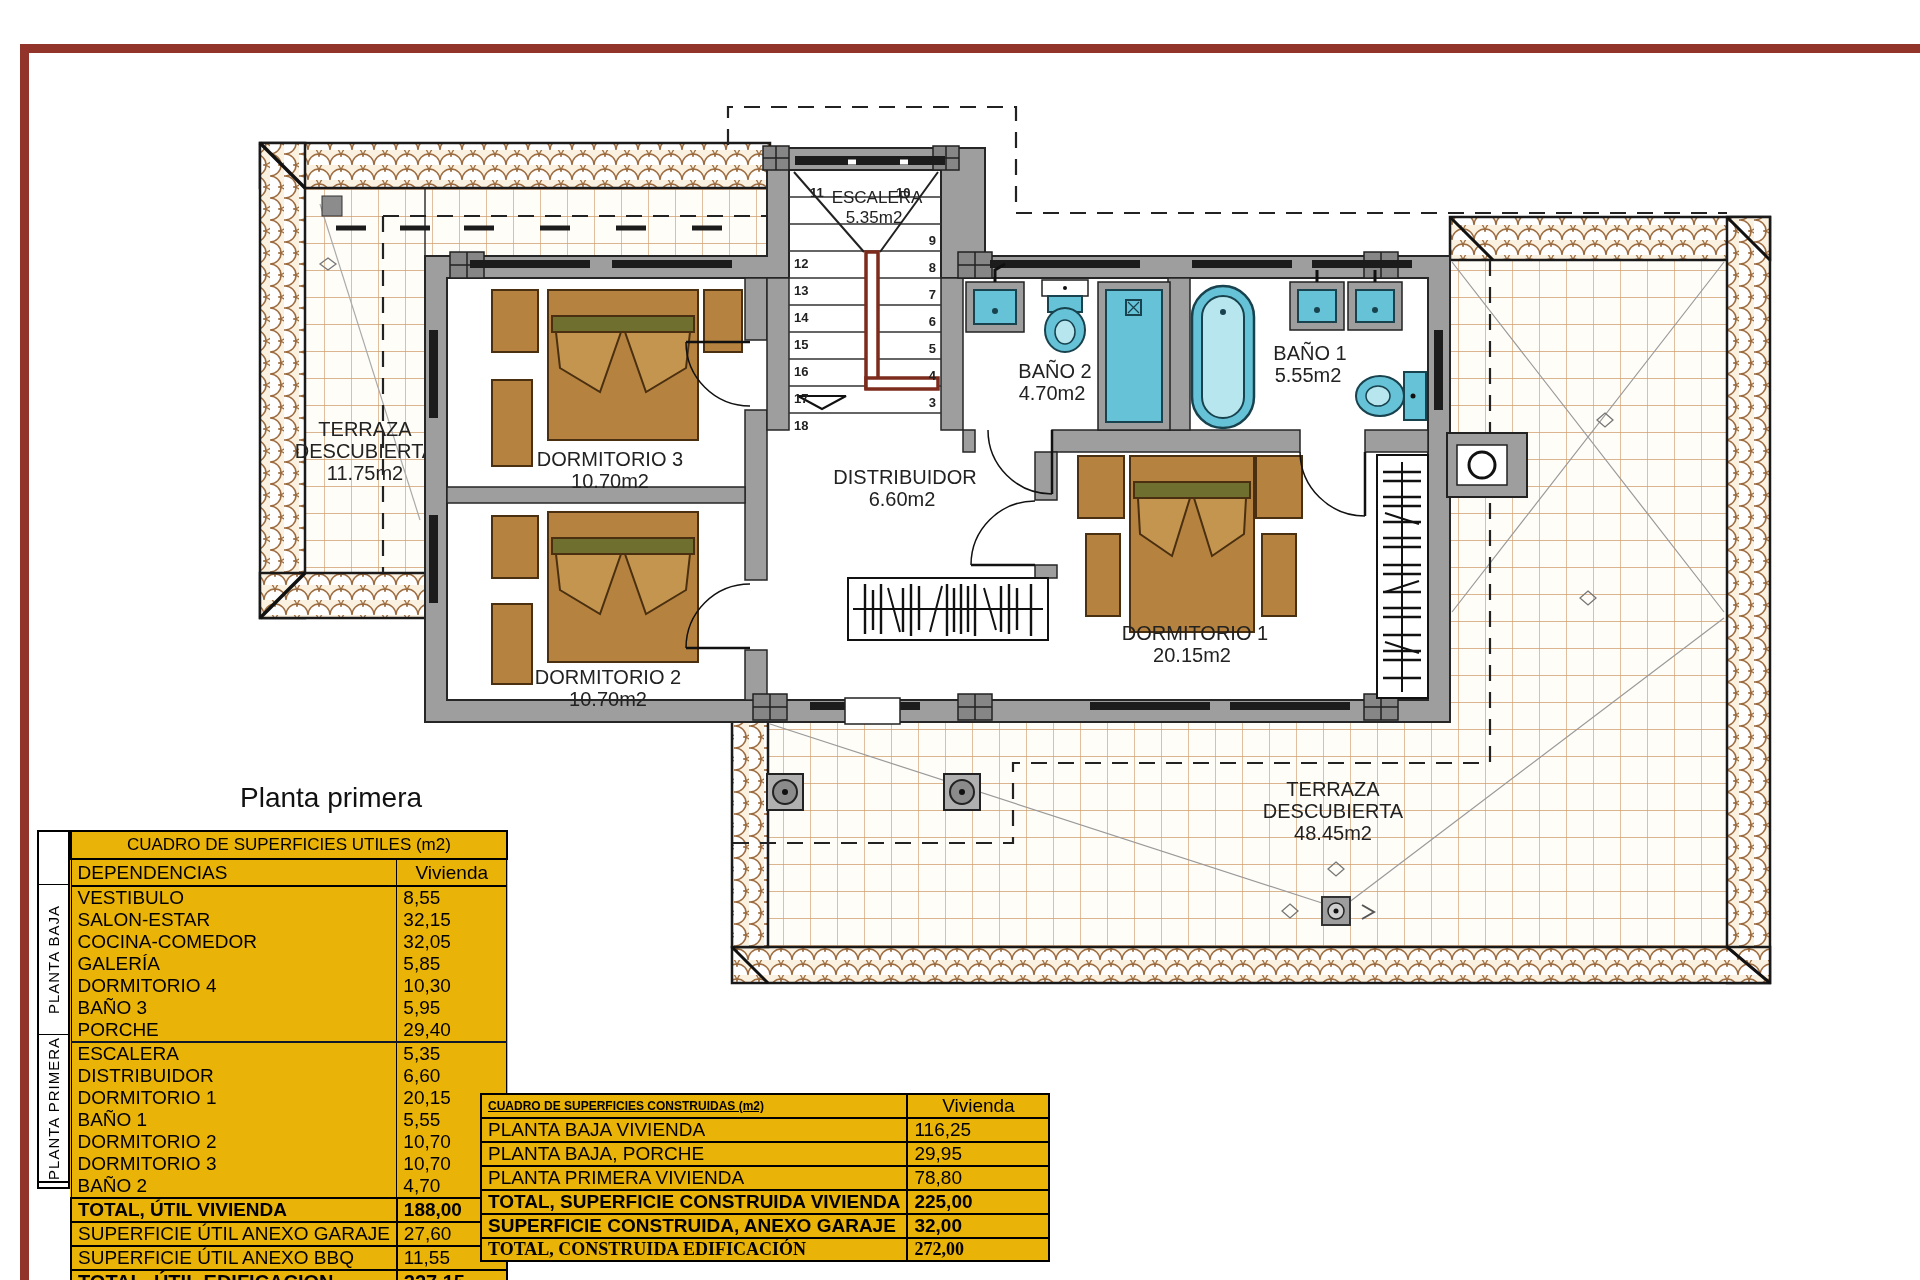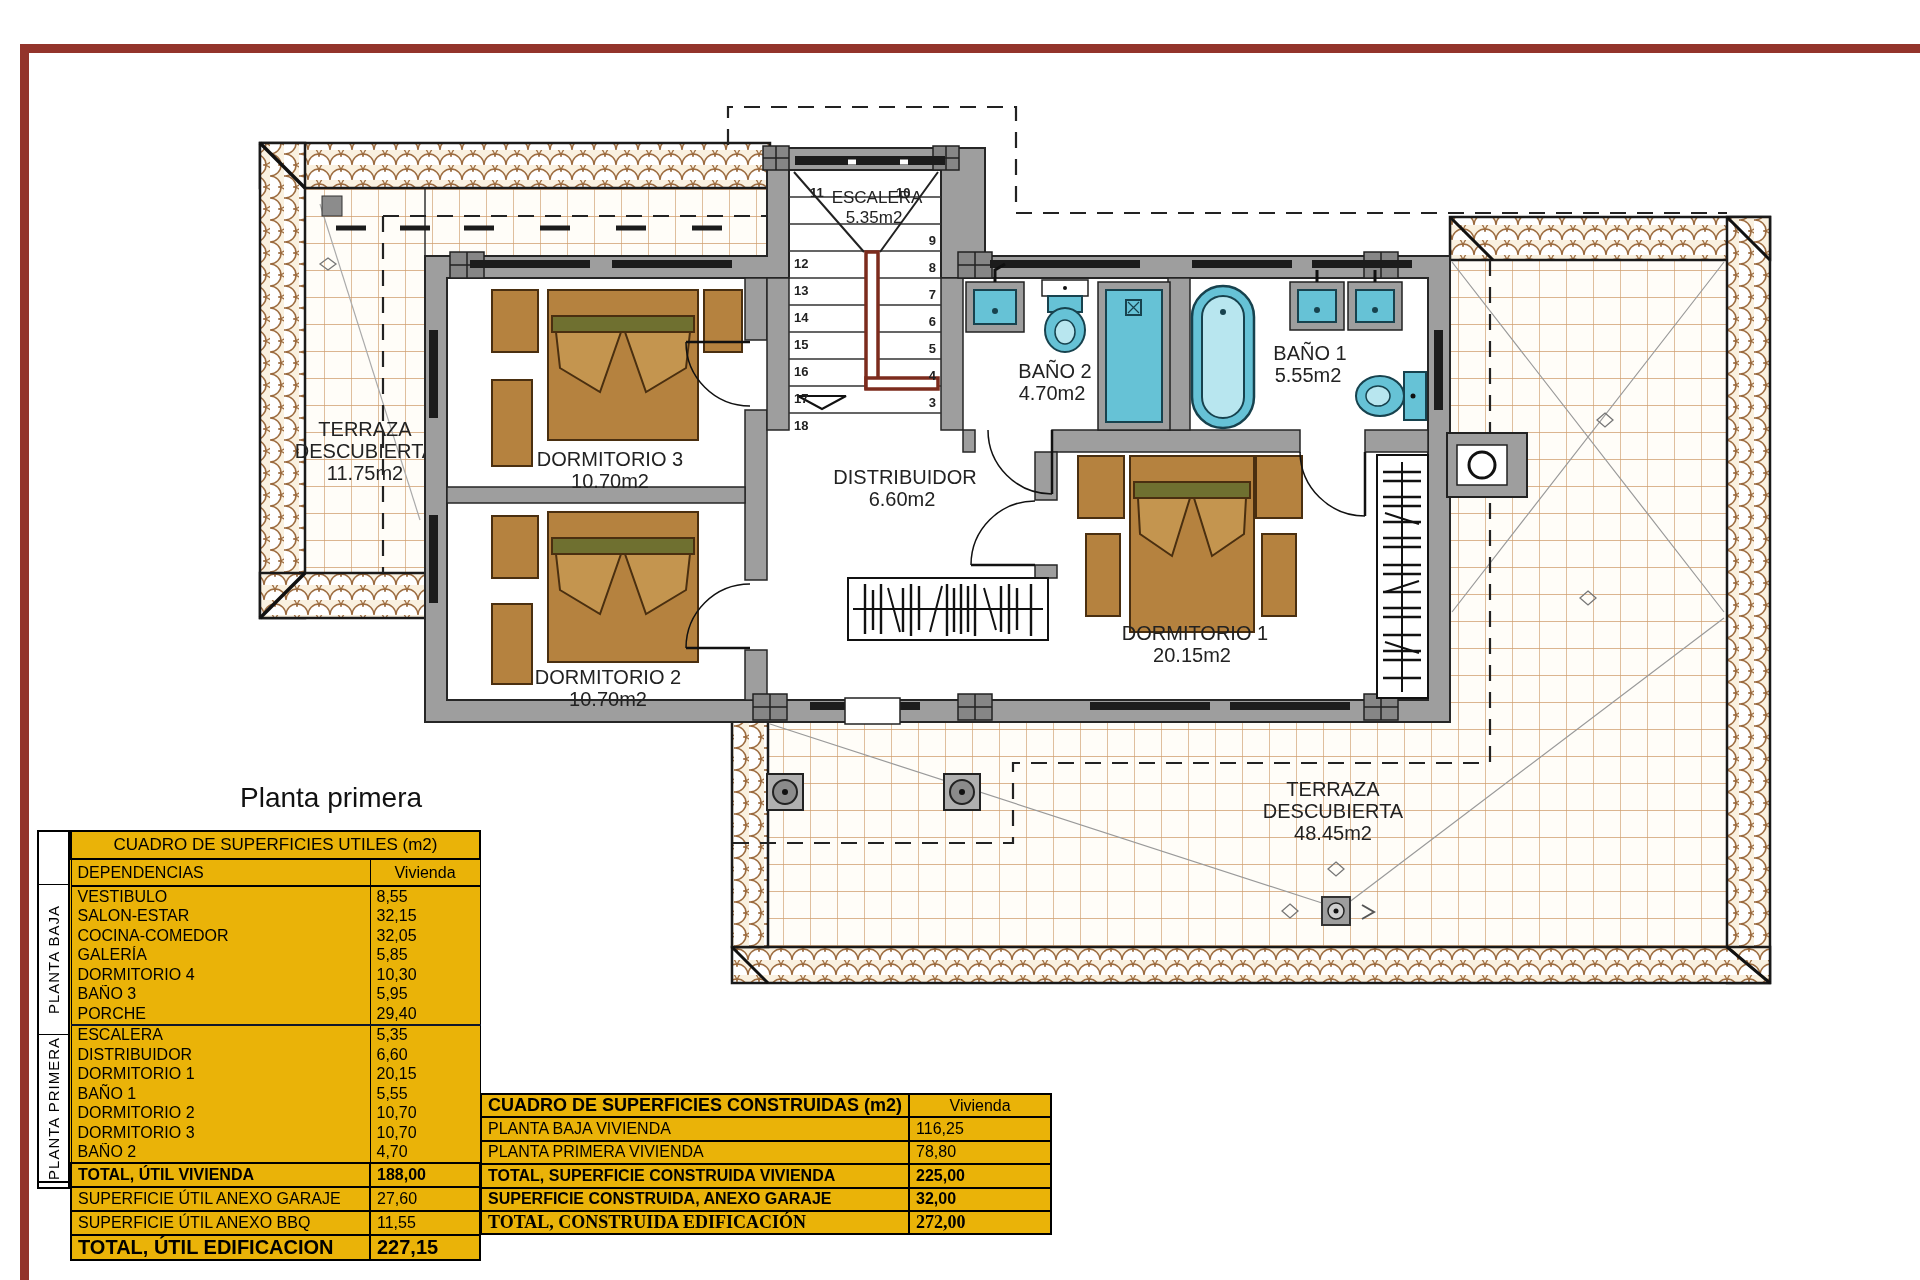--- a/index.html
+++ b/index.html
@@ -9,21 +9,21 @@
   #frame-top{left:20px;top:44px;width:1900px;height:9px;}
   #frame-left{left:20px;top:44px;width:9px;height:1236px;}
   svg{position:absolute;left:0;top:0;}
   svg text{font-family:"Liberation Sans", sans-serif;fill:#222;}
   .rlabel{font-size:20px;text-anchor:middle;}
   .rlabel-sm{font-size:17px;text-anchor:middle;}
   .stairnum{font-size:13px;font-weight:bold;}
   #plan-title{position:absolute;left:240px;top:782px;width:260px;font-size:28px;color:#111;}
   
   .tbl{position:absolute;border-collapse:collapse;table-layout:fixed;background:#eab308;color:#000;}
-  .tbl td{border:1px solid #000;font-size:16px;padding:0 6px;white-space:nowrap;overflow:hidden;}
+  .tbl td{border:1px solid #000;font-size:19px;padding:0 6px;white-space:nowrap;overflow:hidden;}
   .num{}
   #t-utiles{left:70px;top:830px;}
   #t-utiles td.c1{width:285px;}
   #t-utiles td.c2{width:96px;}
   #t-utiles tr.title td{height:26px;text-align:center;font-size:17px;border:2px solid #000;}
   #t-utiles tr.hdr td{height:25px;border-bottom:2px solid #000;}
   #t-utiles tr.hdr td.c2{text-align:center;}
   #t-utiles tr.data td{height:19.5px;border-top:none;border-bottom:none;}
   #t-utiles tr.gsep td{border-top:2px solid #0f172a;}
   #t-utiles tr.sum td{height:22px;border:2px solid #000;}
@@ -31,21 +31,21 @@
   #t-utiles tr.sum.big td{font-size:20px;font-weight:bold;height:23px;}
   #gcol{position:absolute;left:37px;top:830px;width:29px;height:355px;border:2px solid #000;}
   #gcol .gc{border-bottom:1px solid #000;box-sizing:border-box;display:flex;align-items:center;justify-content:center;}
   #gcol .gc:last-child{border-bottom:2px solid #000;}
   #gcol span{writing-mode:vertical-rl;transform:rotate(180deg);font-size:15px;color:#000;letter-spacing:1px;}
   #t-constr{left:480px;top:1093px;}
   #t-constr td{border:2px solid #000;}
   #t-constr td.c1{width:362px;}
   #t-constr td.c2{width:128px;}
   #t-constr tr{height:23.4px;}
-  #t-constr tr.title td.c1{font-weight:bold;font-size:18px;}
+  #t-constr tr.title td.c1{font-weight:bold;font-size:12px;text-decoration:underline;}
   #t-constr tr.title td.c2{text-align:center;}
   #t-constr tr.b td{font-weight:bold;}
   #t-constr tr.big td{font-size:18px;font-family:Liberation Serif, serif;}
 </style>
 </head>
 <body>
 
 <div id="stage">
   <div id="frame-top" class="frame"></div>
   <div id="frame-left" class="frame"></div>
@@ -450,20 +450,24 @@
     <tbody>
         <tr class="title">
           <td class="c1">CUADRO DE SUPERFICIES CONSTRUIDAS (m2)</td>
           <td class="c2">Vivienda</td>
         </tr>
     <tr>
           <td class="c1">PLANTA BAJA VIVIENDA</td>
           <td class="c2 num">116,25</td>
         </tr>
     <tr>
+          <td class="c1">PLANTA BAJA, PORCHE</td>
+          <td class="c2 num">29,95</td>
+        </tr>
+    <tr>
           <td class="c1">PLANTA PRIMERA VIVIENDA</td>
           <td class="c2 num">78,80</td>
         </tr>
     <tr class="b">
           <td class="c1">TOTAL, SUPERFICIE CONSTRUIDA VIVIENDA</td>
           <td class="c2 num">225,00</td>
         </tr>
     <tr class="b">
           <td class="c1">SUPERFICIE CONSTRUIDA, ANEXO GARAJE</td>
           <td class="c2 num">32,00</td>

